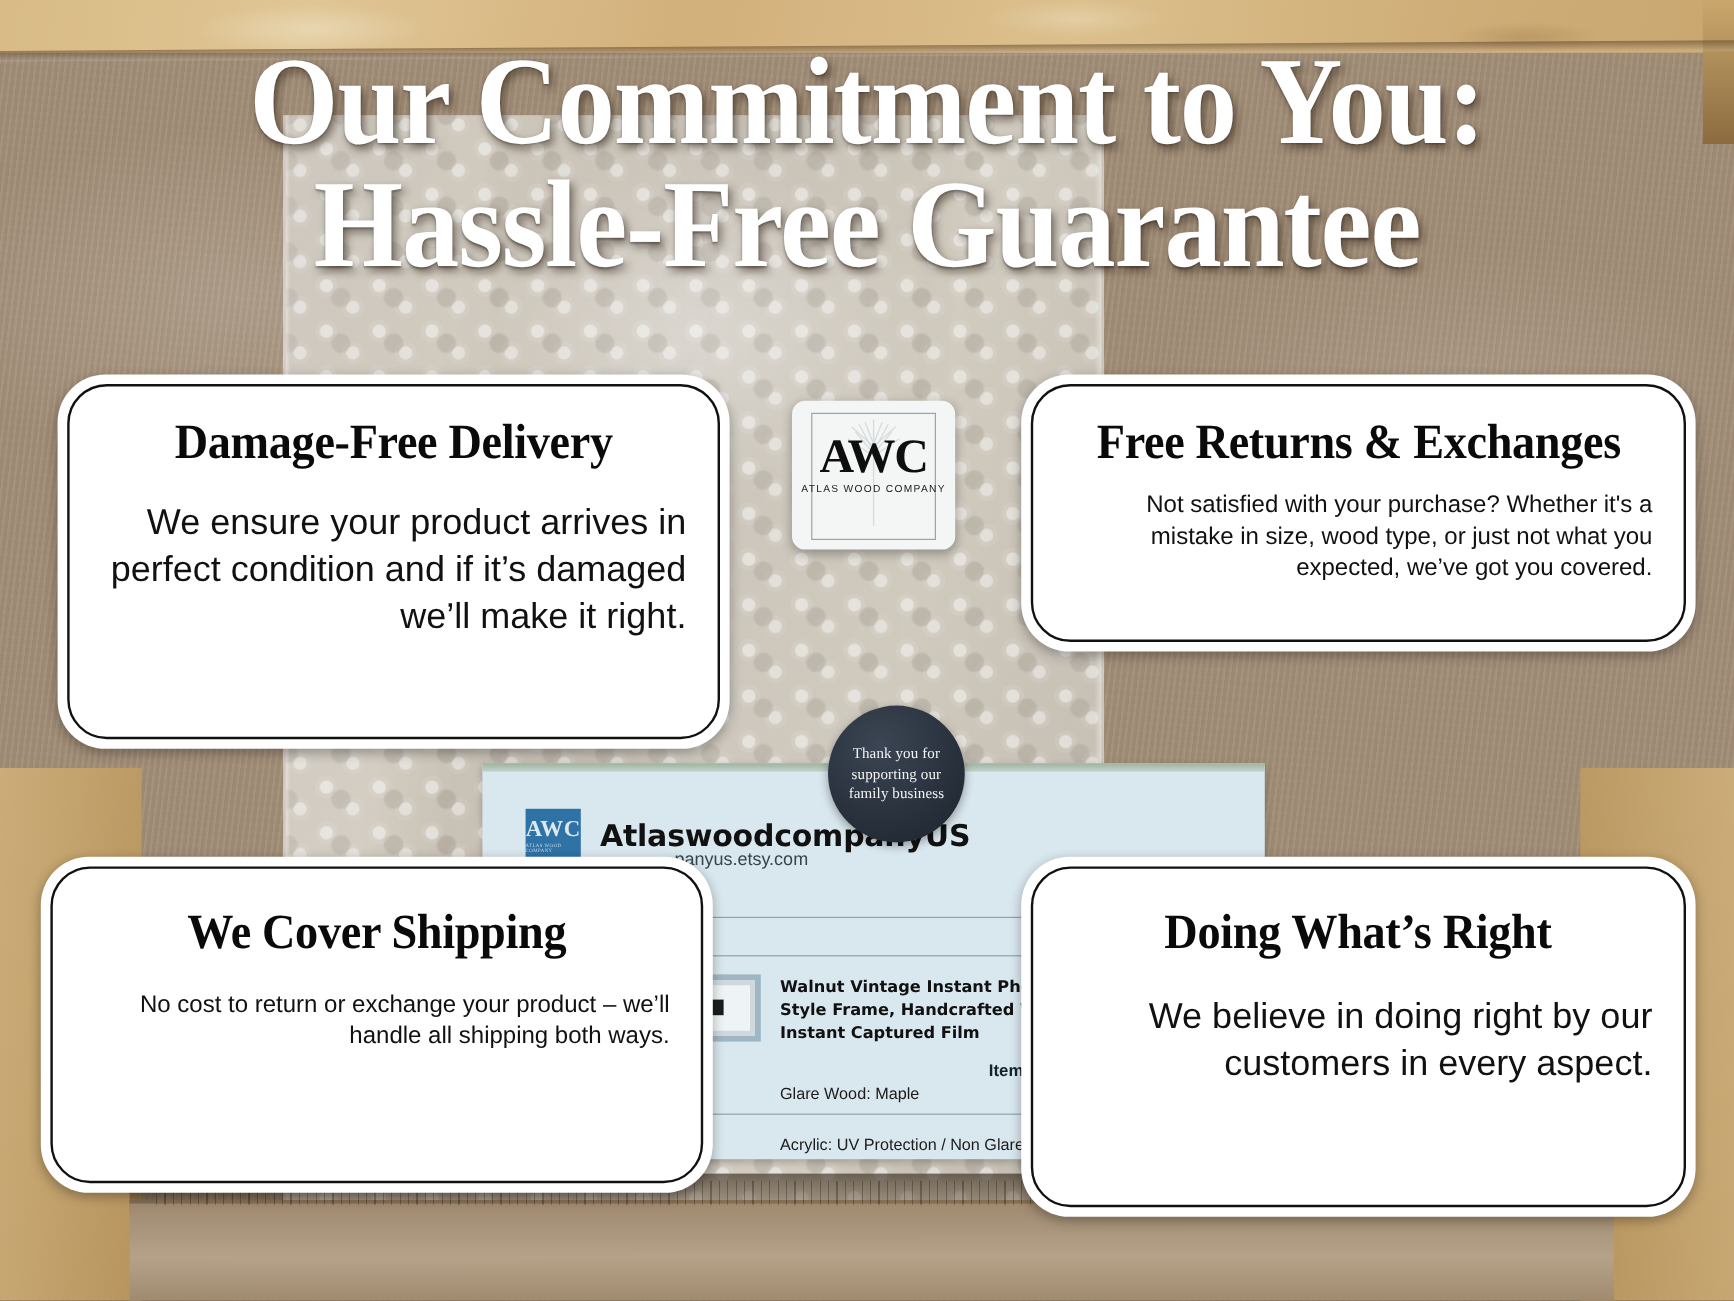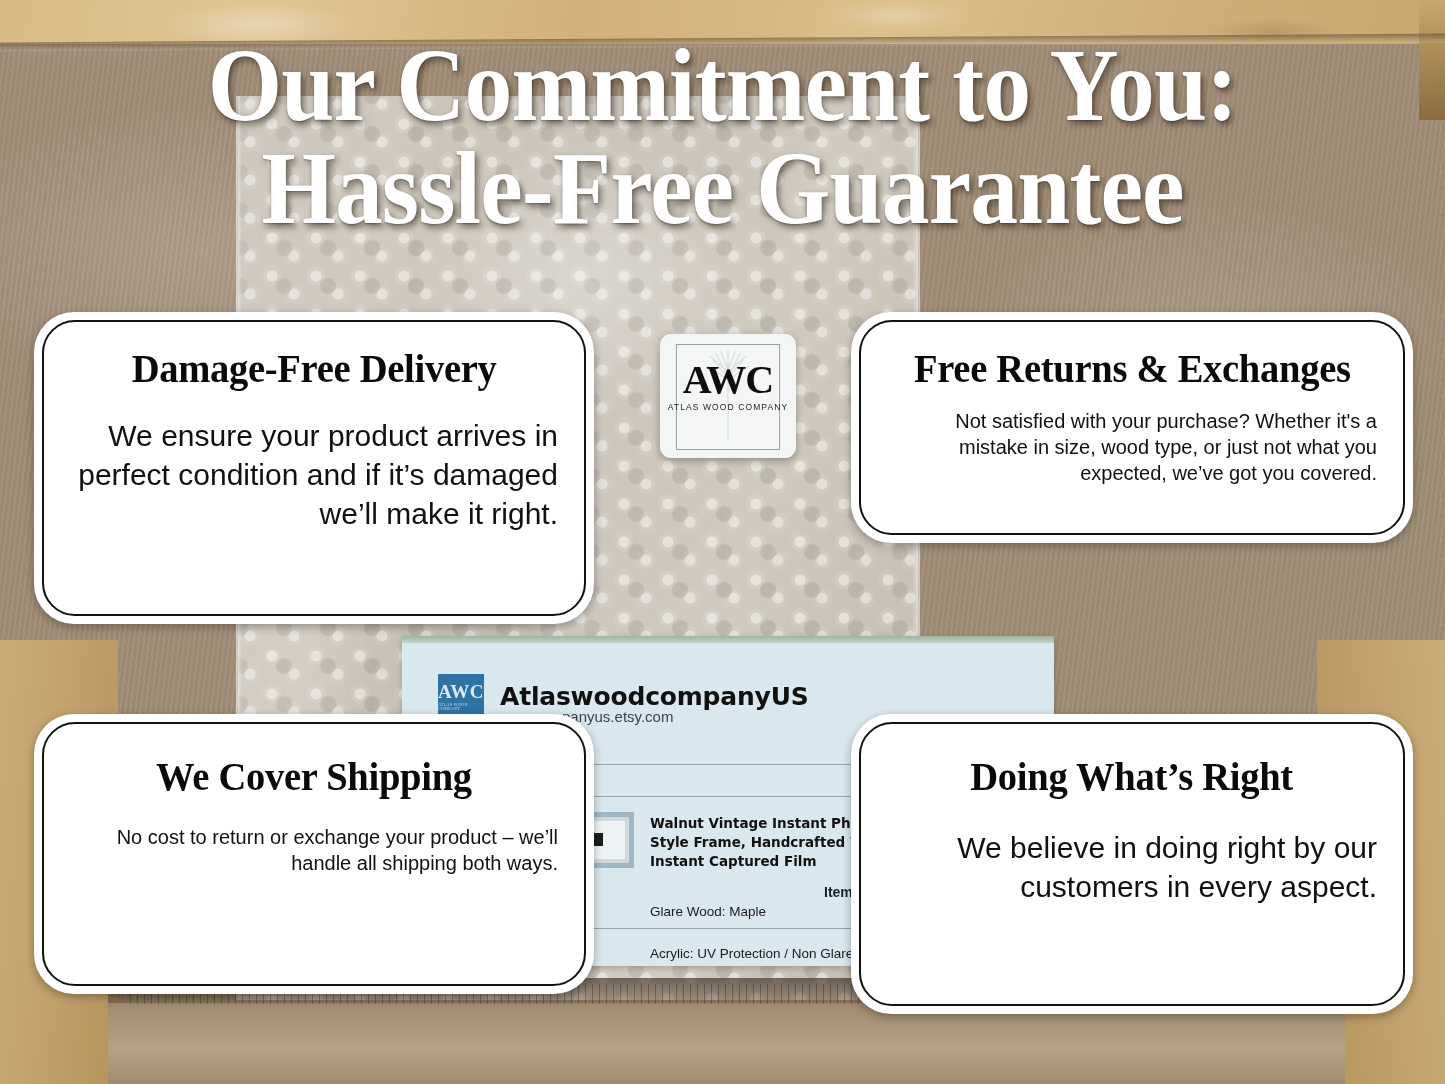--- a/index.html
+++ b/index.html
@@ -274,21 +274,21 @@
     transform:scaleX(.94);
     margin-top:10px;
   }
   .card p{
     font-family:"Liberation Sans","DejaVu Sans", sans-serif;
     color:#111;
     text-align:right;
     line-height:1.30;
     font-weight:400;
   }
-  .card-tl{ left:34px;  top:312px; width:560px; height:312px; }
+  .card-tl{ left:48px;  top:312px; width:560px; height:312px; }
   .card-tr{ left:851px; top:312px; width:562px; height:231px; }
   .card-bl{ left:34px;  top:714px; width:560px; height:280px; }
   .card-br{ left:851px; top:714px; width:562px; height:300px; }
 
   .card-tl h3{ font-size:41px; }
   .card-tr h3{ font-size:41px; }
   .card-bl h3{ font-size:41px; }
   .card-br h3{ font-size:41px; }
 
   .card-tl p{ font-size:30px; margin-top:26px; }
@@ -351,20 +351,27 @@
     <div class="prod-spec spec-1">Glare Wood: Maple</div>
     <div class="prod-spec spec-2">Acrylic: UV Protection / Non Glare Acrylic</div>
 
     <div class="label-rule rule-c"></div>
   </div>
 
   <div class="item-wrap">
     <span class="item-txt">Item</span>
   </div>
 
+  <div class="thanks-sticker">
+    <div class="txt">
+      <span>Thank you for</span>
+      <span>supporting our</span>
+      <span>family business</span>
+    </div>
+  </div>
 
   <div class="awc-sticker">
     <div class="frame"></div>
     <svg class="tree" viewBox="0 0 62 96">
       <g stroke="#8e989b" stroke-width="1.1" fill="none" stroke-linecap="round">
         <line x1="31" y1="16" x2="31" y2="92"></line>
         <line x1="31" y1="26" x2="13" y2="10"></line>
           <line x1="31" y1="26" x2="49" y2="10"></line>
         <line x1="31" y1="30" x2="19" y2="8"></line>
           <line x1="31" y1="30" x2="43" y2="8"></line>

